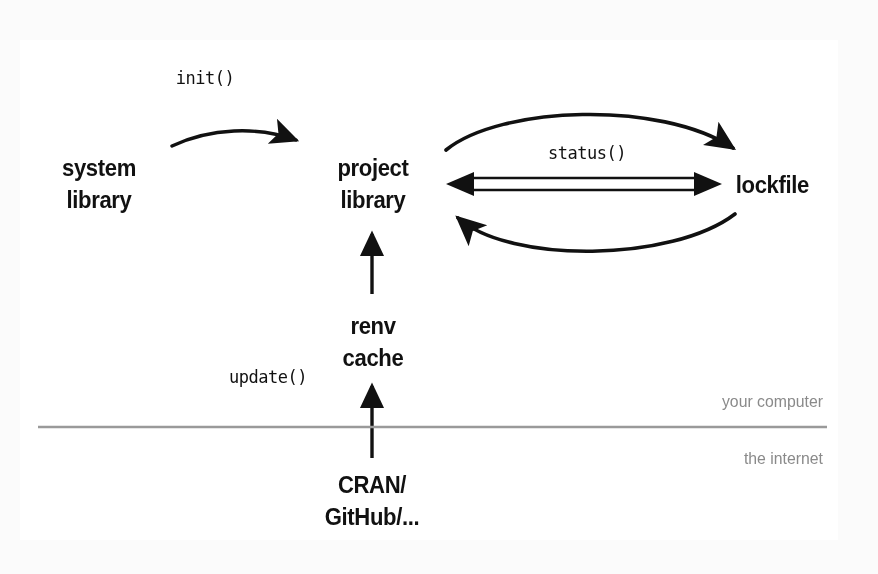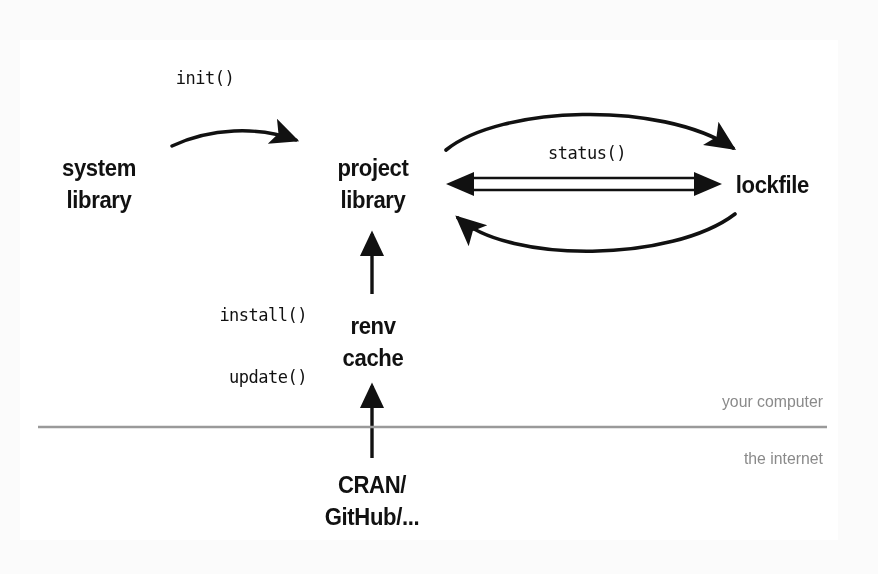--- a/index.html
+++ b/index.html
@@ -136,21 +136,20 @@
 
   <div class="node-label center" style="left:282px; top:469px; width:180px;">CRAN/
 GitHub/...</div>
 
   <div class="fn-label center" style="left:135px; top:61px; width:140px;">init()</div>
 
 
   <div class="fn-label center" style="left:492px; top:136px; width:190px;">status()</div>
 
 
-  <div class="fn-label right" style="left:125px; top:298px; width:182px;">install()</div>
 
   <div class="fn-label right" style="left:125px; top:332px; width:182px;margin-top:28px;">update()</div>
 
   <div class="zone-label" style="left:563px; top:392px; width:260px;">your computer</div>
 
   <div class="zone-label" style="left:563px; top:449px; width:260px;">the internet</div>
 
 </div>
 
 </body></html>

